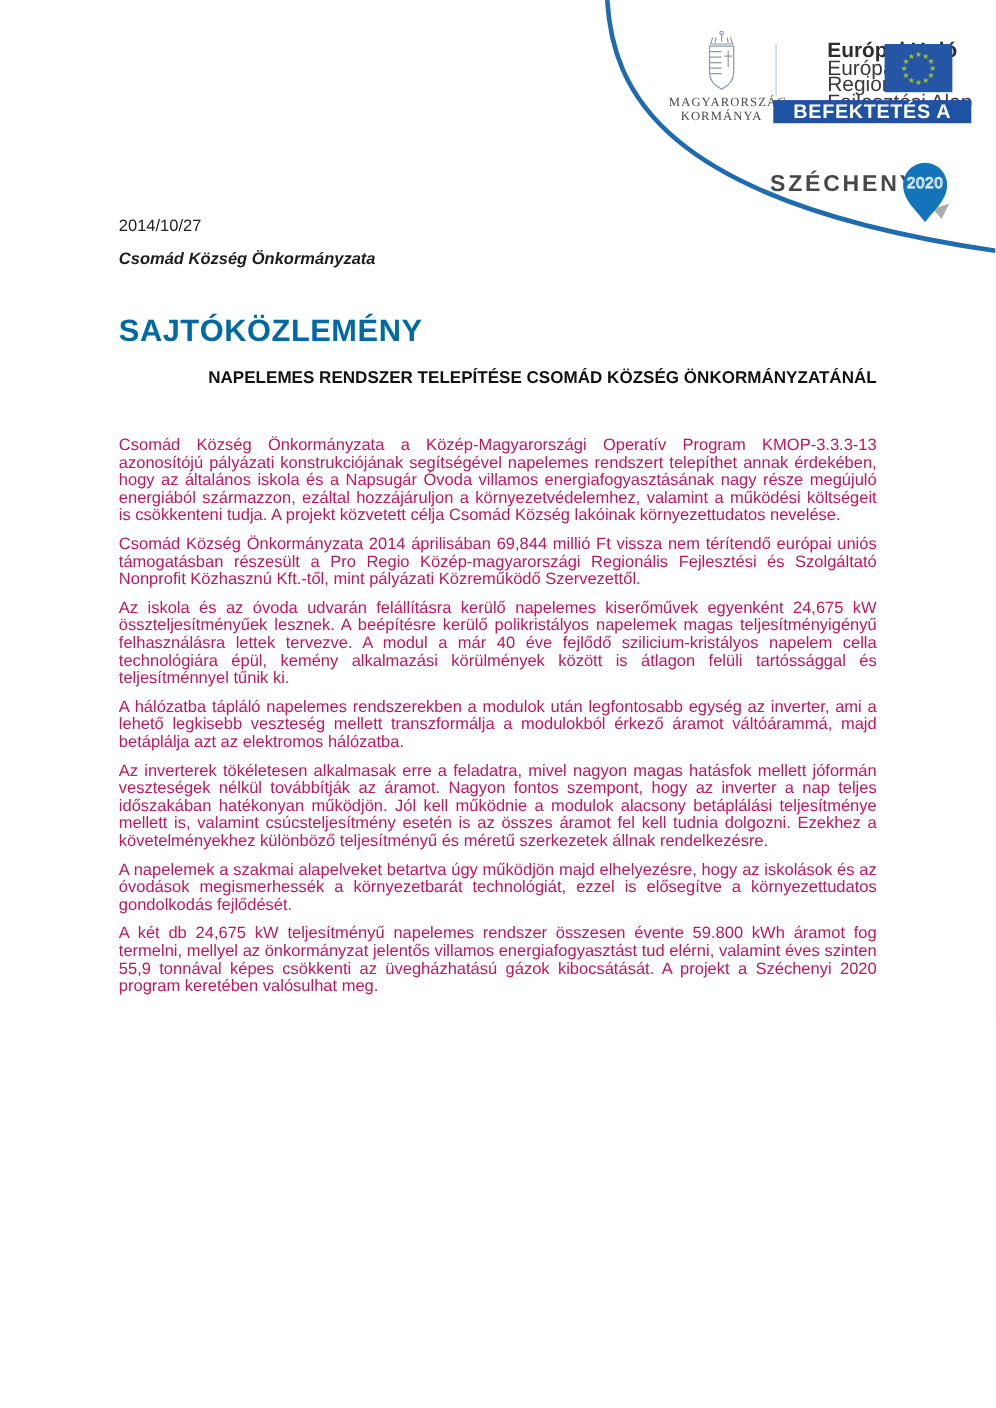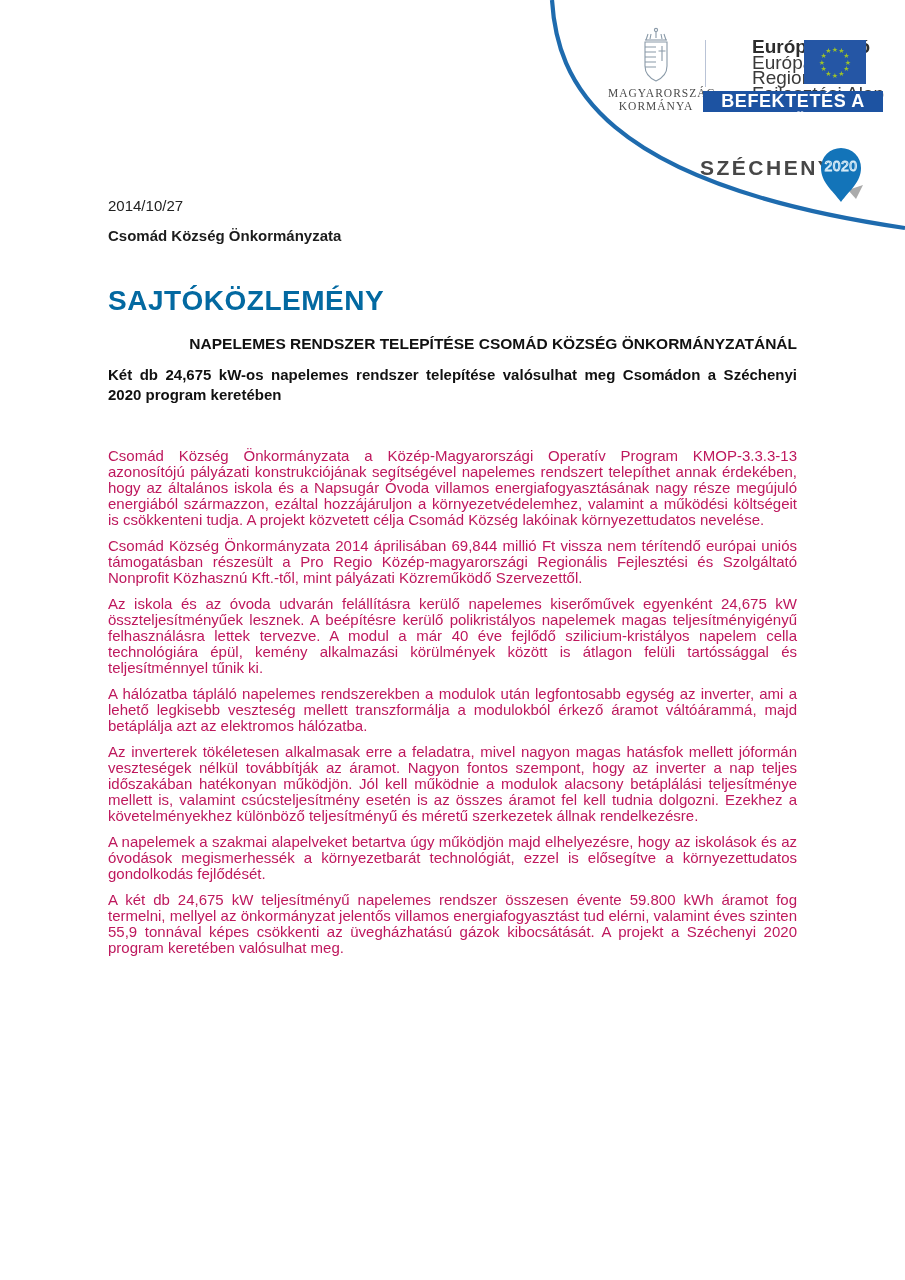--- a/index.html
+++ b/index.html
@@ -31,21 +31,21 @@
   .szechenyi { position:absolute; left:700px; top:146px; width:170px; height:60px; }
   .sz-text {
     position:absolute; left:0; top:10px; font-size:21px; font-weight:bold;
     letter-spacing:2.5px; color:#474747;
   }
   .sz-pin { position:absolute; left:118px; top:0; }
 
   
   .content { position:absolute; left:108px; top:197px; width:689px; }
   .date-line { font-size:15px; color:#222; }
-  .org-line { margin-top:13px; font-size:15px; font-weight:bold; color:#1c1c1c; }
+  .org-line { margin-top:13px; font-size:15px; font-weight:bold; color:#1c1c1c;font-style:italic; }
   .headline { margin-top:41px; font-size:28px; font-weight:bold; letter-spacing:0.5px; }
   .doc-title { margin-top:18px; font-size:15.5px; font-weight:bold; color:#111;text-align:right; }
   .subtitle { margin-top:12px; font-size:15px; font-weight:bold; text-align:justify; line-height:19.5px; color:#111; }
   .body-text { margin-top:44px; }
   .body-text p {
     font-size:15px; line-height:16px; text-align:justify;
     margin-bottom:10px; color:#be185d;
   }
 </style>
 </head>
@@ -106,21 +106,20 @@
       <path d="M23 56 C14 44 3 36 3 22 A20 20 0 1 1 43 22 C43 36 32 44 23 56 Z" fill="#1374B9"></path>
       <text x="23" y="25" text-anchor="middle" font-size="14" letter-spacing="0.5" fill="none" stroke="#d9ecf7" stroke-width="1" font-family="Liberation Sans, sans-serif">2020</text>
     </svg>
   </div>
 
   <div class="content">
     <div class="date-line">2014/10/27</div>
     <div class="org-line">Csomád Község Önkormányzata</div>
     <div class="headline" style="color:#0369a1">SAJTÓKÖZLEMÉNY</div>
     <div class="doc-title">NAPELEMES RENDSZER TELEPÍTÉSE CSOMÁD KÖZSÉG ÖNKORMÁNYZATÁNÁL</div>
-    <div class="subtitle">Két db 24,675 kW-os napelemes rendszer telepítése valósulhat meg Csomádon a Széchenyi 2020 program keretében</div>
 
     <div class="body-text">
       <p>Csomád Község Önkormányzata a Közép-Magyarországi Operatív Program KMOP-3.3.3-13 azonosítójú pályázati konstrukciójának segítségével napelemes rendszert telepíthet annak érdekében, hogy az általános iskola és a Napsugár Óvoda villamos energiafogyasztásának nagy része megújuló energiából származzon, ezáltal hozzájáruljon a környezetvédelemhez, valamint a működési költségeit is csökkenteni tudja. A projekt közvetett célja Csomád Község lakóinak környezettudatos nevelése.</p>
       <p>Csomád Község Önkormányzata 2014 áprilisában 69,844 millió Ft vissza nem térítendő európai uniós támogatásban részesült a Pro Regio Közép-magyarországi Regionális Fejlesztési és Szolgáltató Nonprofit Közhasznú Kft.-től, mint pályázati Közreműködő Szervezettől.</p>
       <p>Az iskola és az óvoda udvarán felállításra kerülő napelemes kiserőművek egyenként 24,675 kW összteljesítményűek lesznek. A beépítésre kerülő polikristályos napelemek magas teljesítményigényű felhasználásra lettek tervezve. A modul a már 40 éve fejlődő szilicium-kristályos napelem cella technológiára épül, kemény alkalmazási körülmények között is átlagon felüli tartóssággal és teljesítménnyel tűnik ki.</p>
       <p>A hálózatba tápláló napelemes rendszerekben a modulok után legfontosabb egység az inverter, ami a lehető legkisebb veszteség mellett transzformálja a modulokból érkező áramot váltóárammá, majd betáplálja azt az elektromos hálózatba.</p>
       <p>Az inverterek tökéletesen alkalmasak erre a feladatra, mivel nagyon magas hatásfok mellett jóformán veszteségek nélkül továbbítják az áramot. Nagyon fontos szempont, hogy az inverter a nap teljes időszakában hatékonyan működjön. Jól kell működnie a modulok alacsony betáplálási teljesítménye mellett is, valamint csúcsteljesítmény esetén is az összes áramot fel kell tudnia dolgozni. Ezekhez a követelményekhez különböző teljesítményű és méretű szerkezetek állnak rendelkezésre.</p>
       <p>A napelemek a szakmai alapelveket betartva úgy működjön majd elhelyezésre, hogy az iskolások és az óvodások megismerhessék a környezetbarát technológiát, ezzel is elősegítve a környezettudatos gondolkodás fejlődését.</p>
       <p>A két db 24,675 kW teljesítményű napelemes rendszer összesen évente 59.800 kWh áramot fog termelni, mellyel az önkormányzat jelentős villamos energiafogyasztást tud elérni, valamint éves szinten 55,9 tonnával képes csökkenti az üvegházhatású gázok kibocsátását. A projekt a Széchenyi 2020 program keretében valósulhat meg.</p>
     </div>

